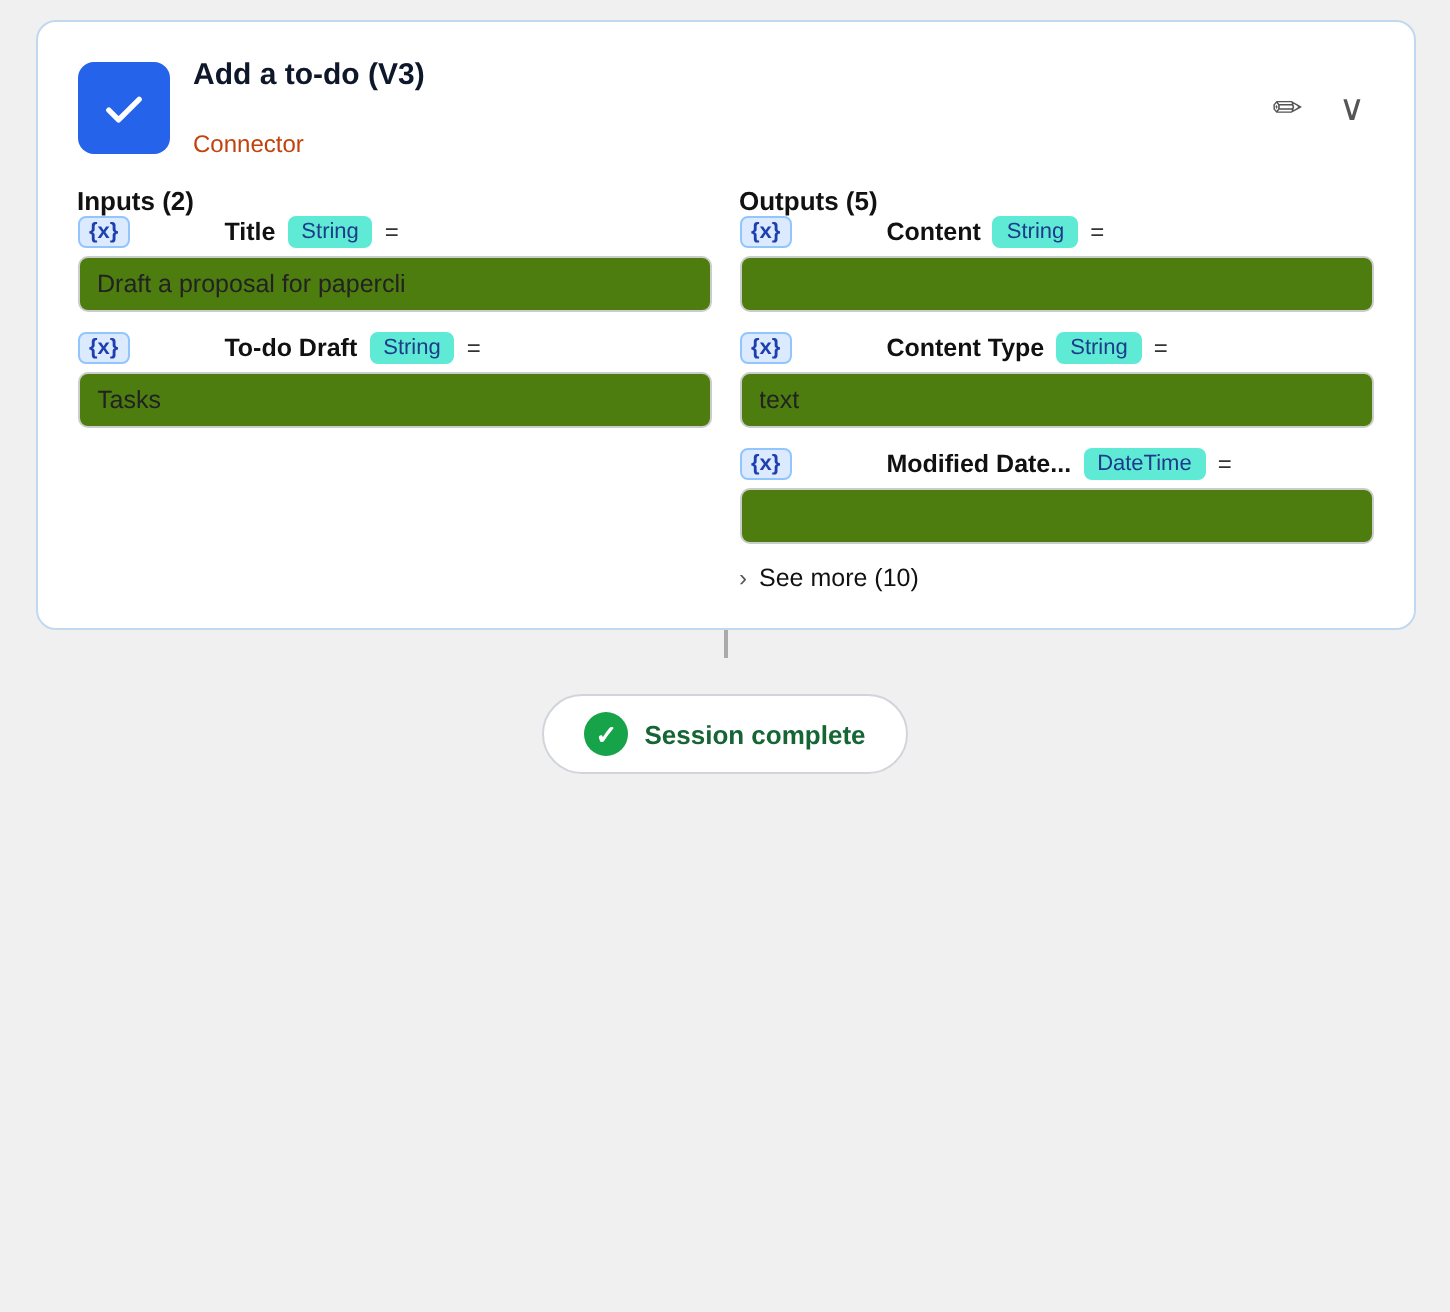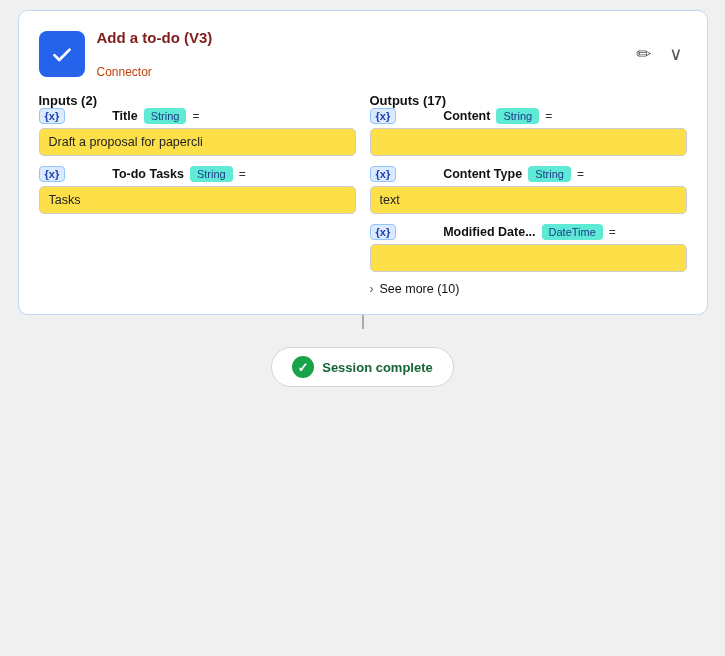--- a/index.html
+++ b/index.html
@@ -49,21 +49,21 @@
 
     .icon-box svg {
       width: 26px;
       height: 26px;
     }
 
     .card-title-group {}
     .card-title {
       font-size: 15px;
       font-weight: 700;
-      color: #7f1d1d;
+      color: #0f172a;
     }
     .card-subtitle {
       font-size: 12px;
       color: #c2410c;
       margin-top: 19px;
     }
 
     .card-header-actions {
       display: flex;
       gap: 10px;
@@ -155,21 +155,21 @@
       color: #333;
     }
 
     .field-input {
       width: 100%;
       border: 1px solid #ccc;
       border-radius: 5px;
       padding: 6px 9px;
       font-size: 12.5px;
       color: #222;
-      background: #fde047;
+      background: #4d7c0f;
       outline: none;
     }
 
     .see-more-row {
       display: flex;
       align-items: center;
       gap: 6px;
       margin-top: 10px;
       cursor: pointer;
       color: #111;
@@ -261,30 +261,30 @@
           <span class="field-name">Title</span>
           <span class="type-badge">String</span>
           <span class="eq-sign">=</span>
         </div>
         <input class="field-input" type="text" value="Draft a proposal for papercli" style="">
       </div>
 
       <div class="field-group">
         <div class="field-label-row">
           <span class="var-badge">{x}</span>
-          <span class="field-name">To-do Tasks</span>
+          <span class="field-name">To-do Draft</span>
           <span class="type-badge">String</span>
           <span class="eq-sign">=</span>
         </div>
         <input class="field-input" type="text" value="Tasks" style="">
       </div>
     </div>
 
     <div class="io-col">
-      <div class="io-col-header">Outputs (17)</div>
+      <div class="io-col-header">Outputs (5)</div>
 
       <div class="field-group">
         <div class="field-label-row">
           <span class="var-badge">{x}</span>
           <span class="field-name">Content</span>
           <span class="type-badge">String</span>
           <span class="eq-sign">=</span>
         </div>
         <input class="field-input" type="text" value="" style="">
       </div>

